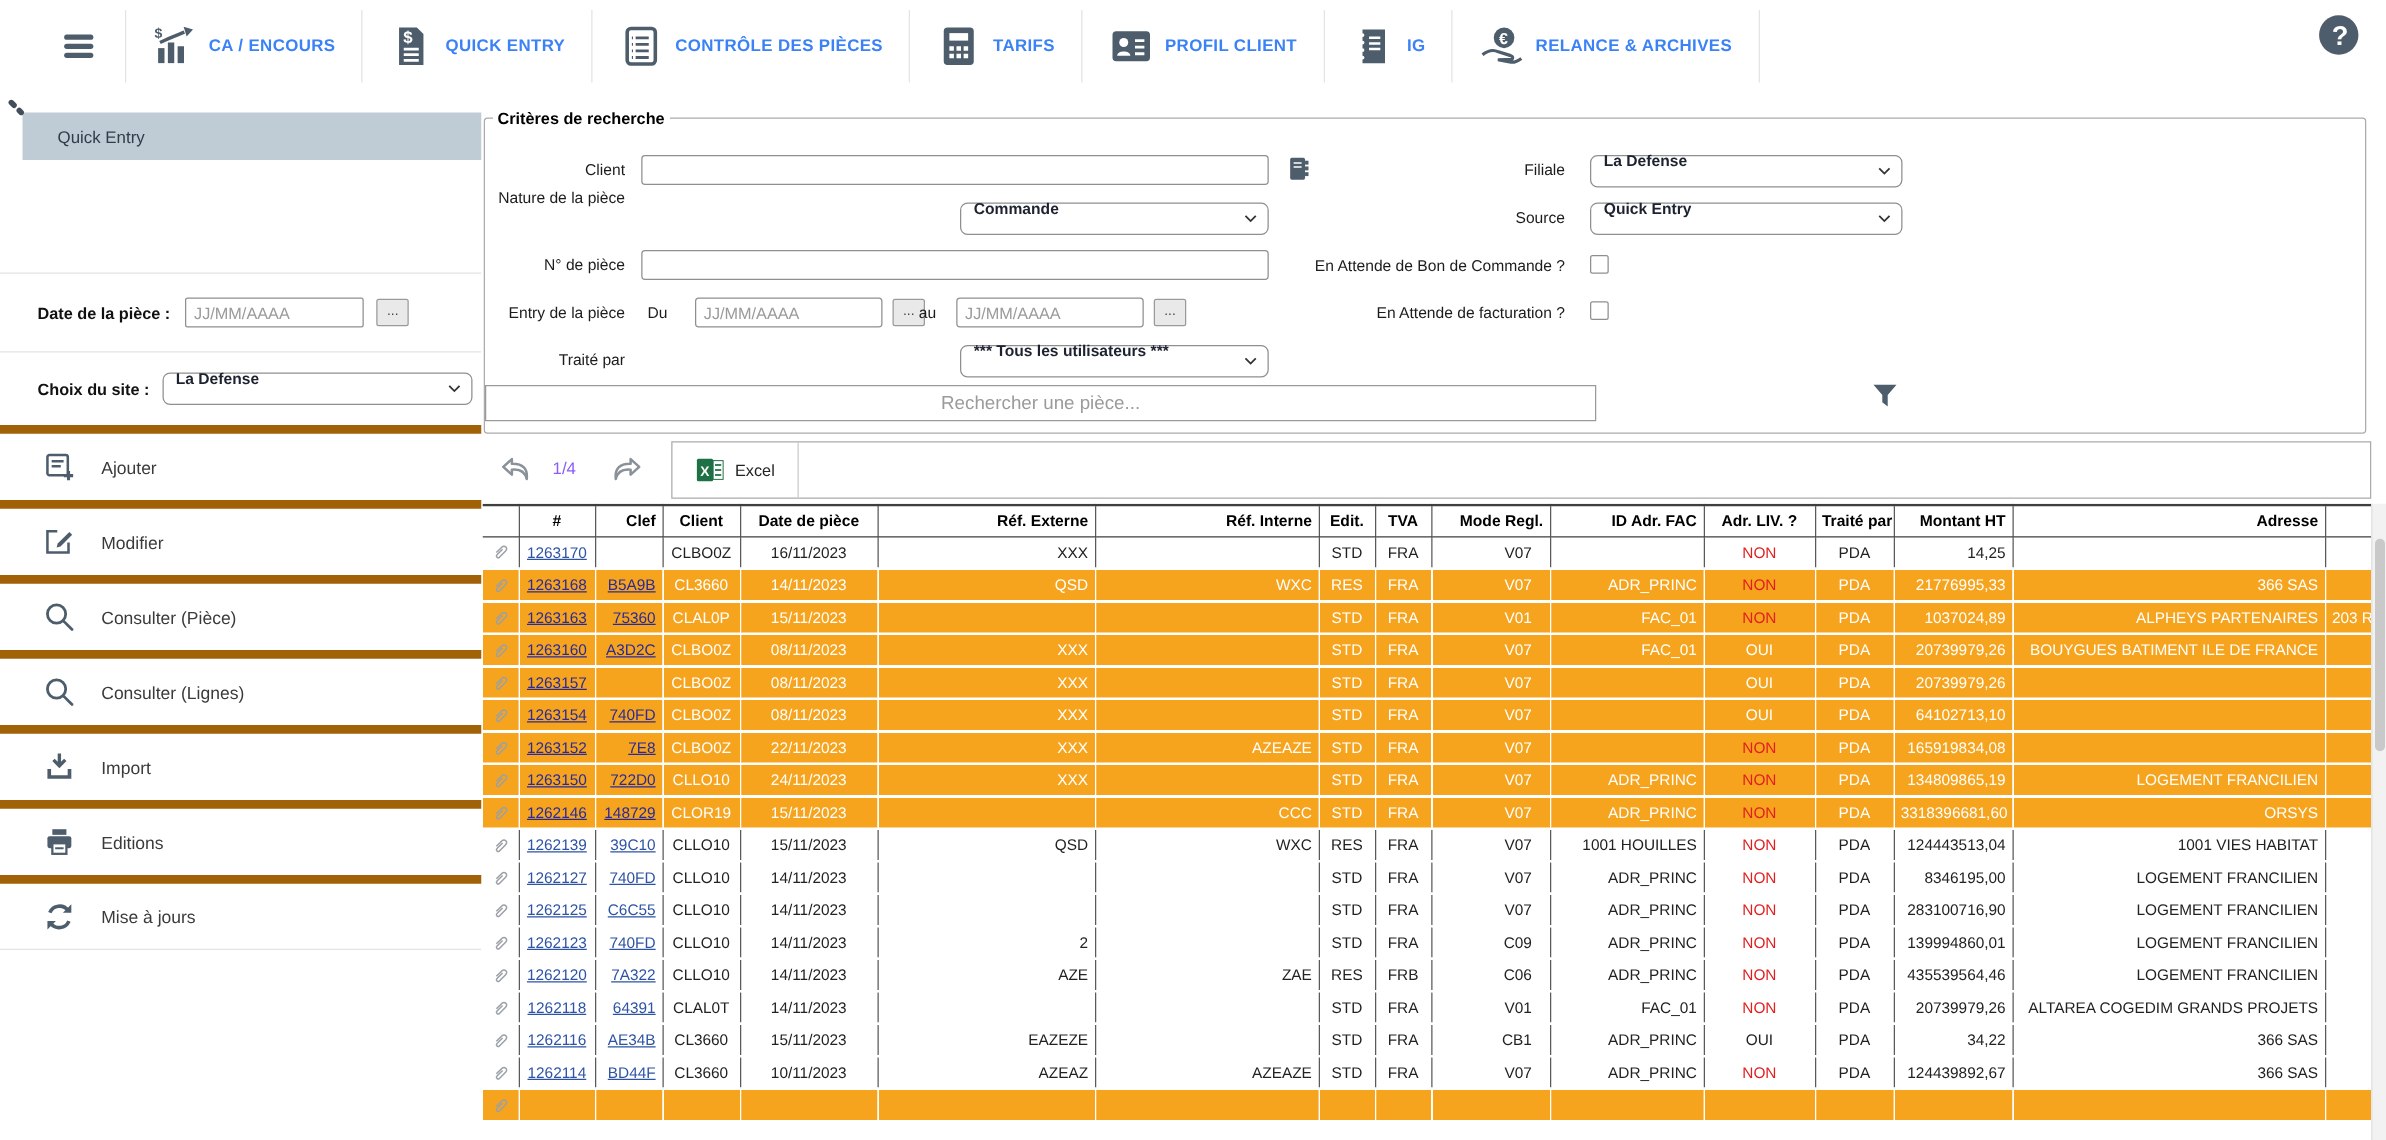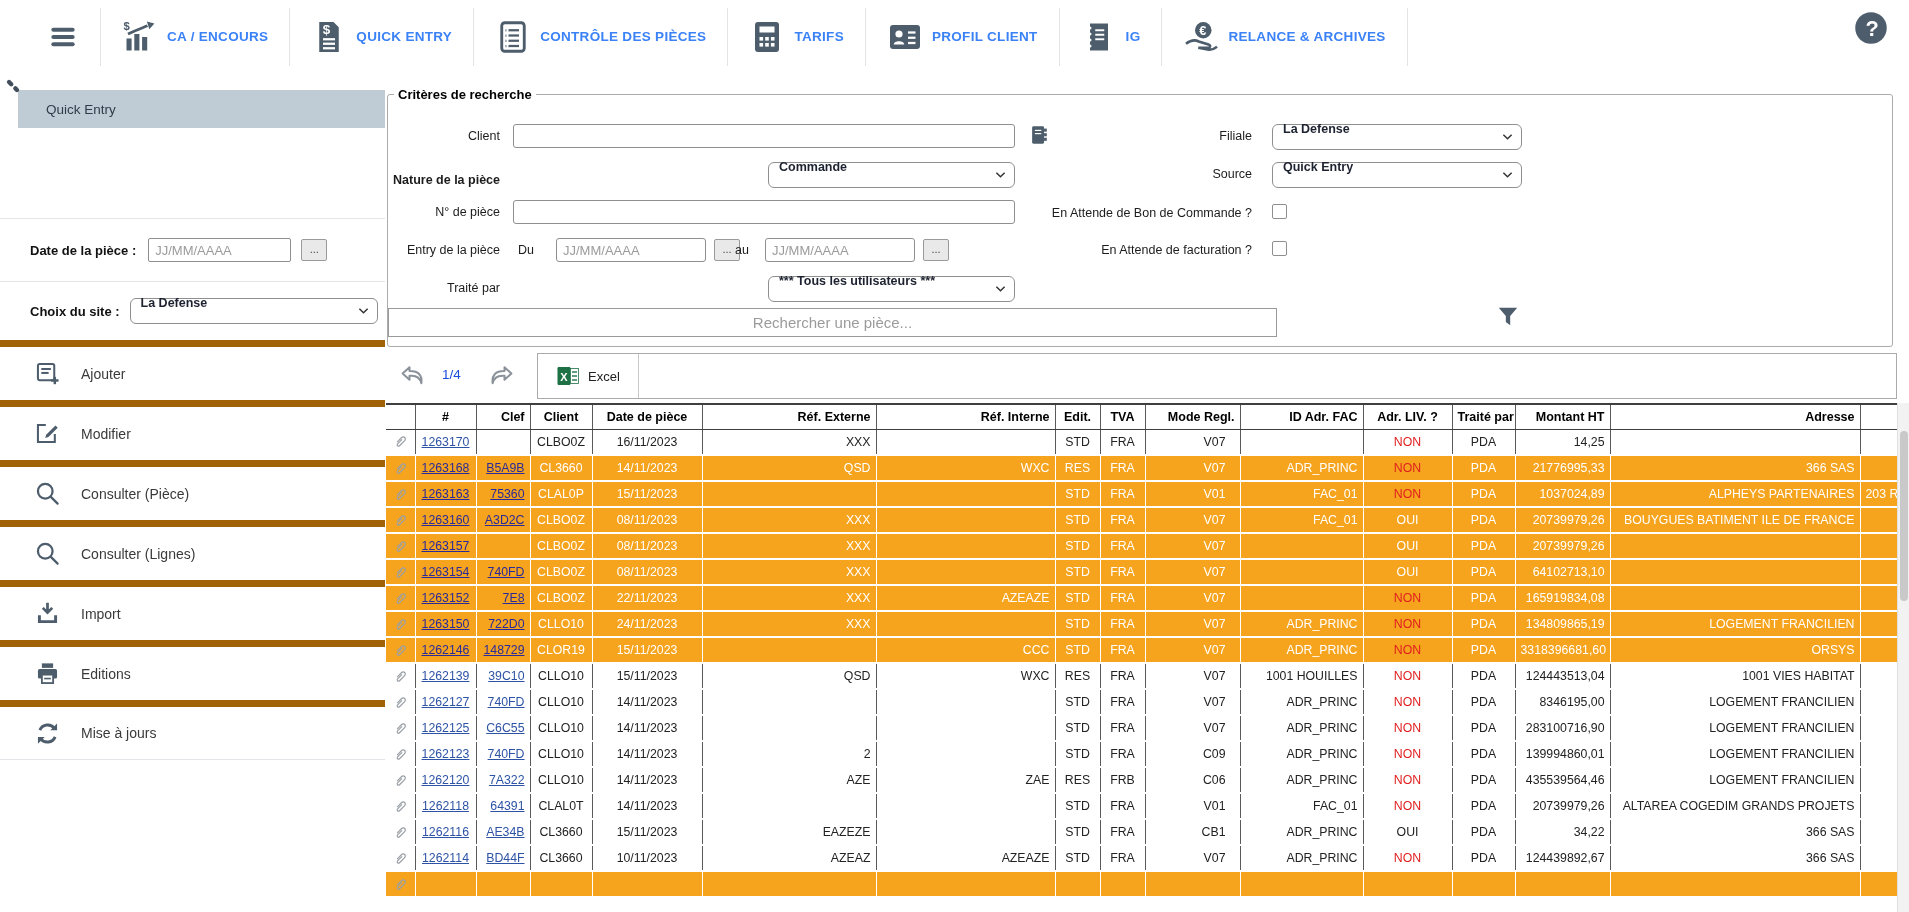--- a/index.html
+++ b/index.html
@@ -60,21 +60,21 @@
   .search-input { position: absolute; left: 0; top: 206px; width: 889px; height: 29px; border: 1px solid #9a9a9a; text-align: center; font-size: 15px; font-family: inherit; color: #333; }
   .funnel { position: absolute; left: 1107px; top: 202px; width: 26px; height: 26px; cursor: pointer; }
   .funnel svg { width: 100%; height: 100%; }
 
   
   .toolbar { position: absolute; left: 0; top: 280px; width: 1511px; height: 47px; }
   .tb-btn { position: absolute; width: 32px; height: 30px; top: 8px; cursor: pointer; }
   .tb-btn svg { width: 100%; height: 100%; }
   .tb-undo { left: 10px; }
   .tb-redo { left: 100px; }
-  .tb-page { position: absolute; left: 56px; top: 14px; font-size: 13.5px; color: #1d4ed8; }
+  .tb-page { position: absolute; left: 56px; top: 14px; font-size: 13.5px; color: #8b5cf6; }
   .excel-box { position: absolute; left: 151px; top: 0; width: 1360px; height: 46px; border: 1px solid #ababab; display: flex; align-items: center; }
   .excel-btn { display: flex; align-items: center; padding: 0 18px; height: 100%; cursor: pointer; }
   .excel-ico { width: 24px; height: 24px; margin-right: 8px; }
   .excel-ico svg { width: 100%; height: 100%; }
   .excel-lbl { font-size: 13px; color: #222; }
   .excel-sep { width: 1px; height: 100%; background: #c9c9c9; }
 
   
   .table-wrap { position: absolute; left: 0; top: 330px; width: 1511px; height: 509px; overflow: hidden; }
   table.grid { border-collapse: collapse; table-layout: fixed; width: 1511px; border-top: 2px solid #3f3f3f; background: #fff; }
@@ -354,21 +354,21 @@
             <line x1="7.5" y1="10.5" x2="14.5" y2="10.5"></line>
           </g>
           <g fill="#4D5D6C">
             <rect x="17.5" y="5" width="3" height="3.4"></rect>
             <rect x="17.5" y="10" width="3" height="3.4"></rect>
             <rect x="17.5" y="15" width="3" height="3.4"></rect>
           </g>
         </svg>
       </span>
 
-    <span class="f-label" style="left:-18px; top:71px;font-weight:bold;">Nature de la pièce</span>
+    <span class="f-label" style="left:-18px; top:49px;">Nature de la pièce</span>
     <div class="select f-select" style="left:380px; top:60px; width:247px;">
       <span class="val">Commande</span>
       <span class="chev">
           <svg viewBox="0 0 12 8" fill="none" stroke="#333" stroke-width="1.6">
             <path d="M1.5 1.5 L6 6 L10.5 1.5"></path>
           </svg>
         </span>
     </div>
 
     <span class="f-label" style="left:-18px; top:103px;">N° de pièce</span>

